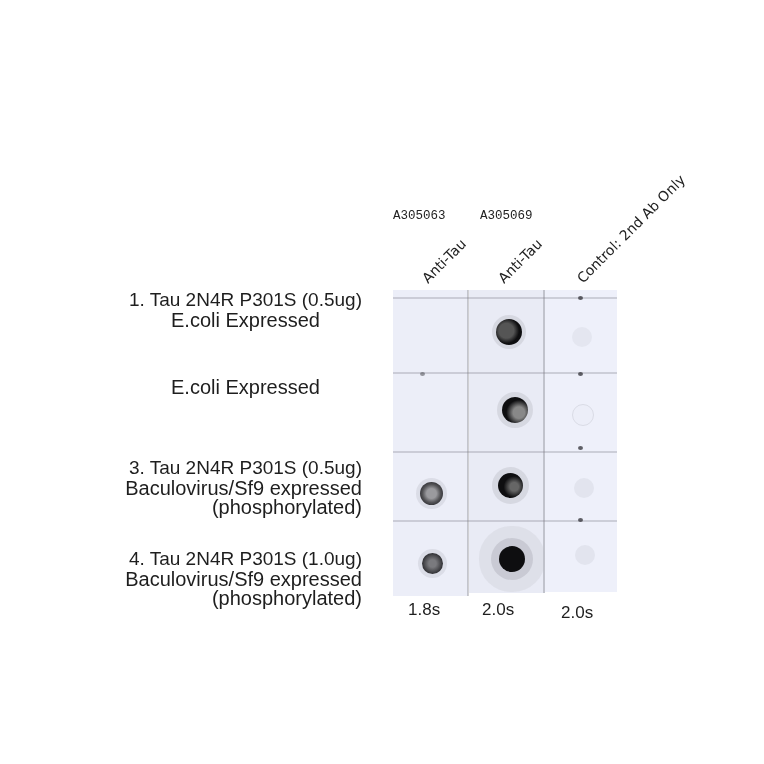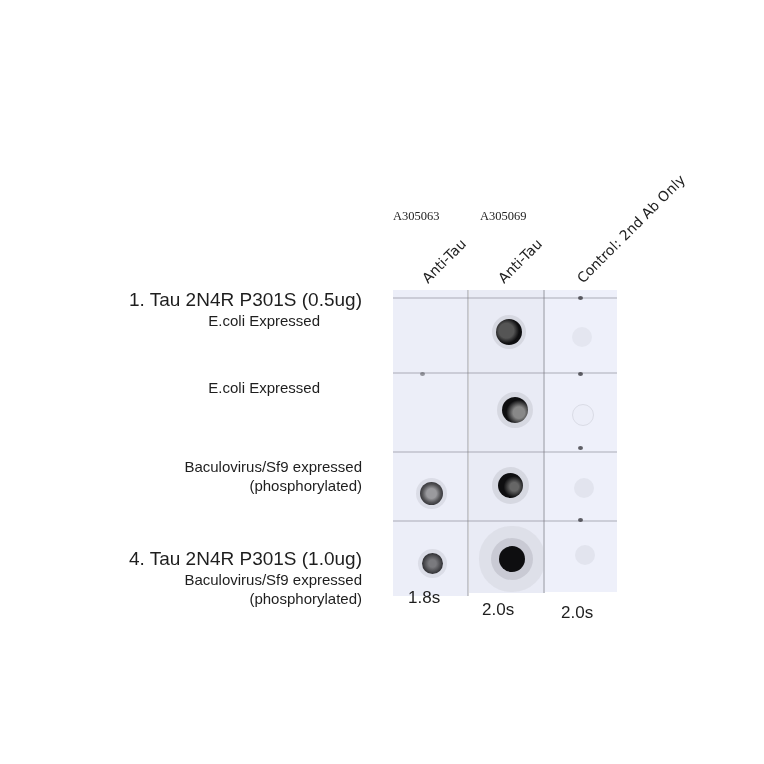--- a/index.html
+++ b/index.html
@@ -1,20 +1,20 @@
 <!DOCTYPE html>
 <html><head>
 <meta charset="utf-8">
 <style>
   html, body { margin:0; padding:0; background:#ffffff; }
   body { width:764px; height:764px; position:relative; overflow:hidden; font-family:"DejaVu Sans", sans-serif; color:#222; }
   .abs { position:absolute; }
   .sample-title { font-family:"Liberation Sans", sans-serif; font-size:19px; color:#1e1e1e; white-space:nowrap; text-align:right; }
-  .sample-sub { font-family:"Liberation Sans", sans-serif; font-size:15px; color:#1e1e1e; white-space:nowrap; text-align:right; line-height:19px; }
-  .catalog { font-family:Liberation Serif, serif; font-size:12.5px; color:#222; white-space:nowrap; }
+  .sample-sub { font-family:"Liberation Sans", sans-serif; font-size:20px; color:#1e1e1e; white-space:nowrap; text-align:right; line-height:19px; }
+  .catalog { font-family:Liberation Mono, monospace; font-size:12.5px; color:#222; white-space:nowrap; }
   .rot { font-family:"DejaVu Sans", sans-serif; font-size:14px; color:#222; white-space:nowrap; transform-origin:0 100%; transform:rotate(-45deg); }
   .strip { position:absolute; background:#eceef8; }
   .hline { position:absolute; height:2px; background:rgba(120,120,130,0.28); }
   .vline { position:absolute; width:2px; background:rgba(120,120,130,0.35); }
   .speck { position:absolute; width:5px; height:4px; border-radius:50%; background:#3a3a40; opacity:0.8; }
   .dot { position:absolute; border-radius:50%; }
   .exposure { font-family:"Liberation Sans", sans-serif; font-size:17px; color:#1e1e1e; white-space:nowrap; }
 </style>
 </head>
 <body>
@@ -27,20 +27,21 @@
 <div class="abs rot" style="left:585px; top:270px;">Control: 2nd Ab Only</div>
 
 <div class="abs" style="right:402px; top:289px; text-align:right;">
   <div class="sample-title">1. Tau 2N4R P301S (0.5ug)</div>
   <div class="sample-sub" style="margin-right:42px;">E.coli Expressed</div>
 </div>
 <div class="abs" style="right:402px; top:378px; text-align:right;">
   <div class="sample-sub" style="margin-right:42px;">E.coli Expressed</div>
 </div>
 <div class="abs" style="right:402px; top:457px; text-align:right;">
+  <div class="sample-title">3. Tau 2N4R P301S (0.5ug)</div>
   <div class="sample-sub">Baculovirus/Sf9 expressed</div>
   <div class="sample-sub">(phosphorylated)</div>
 </div>
 <div class="abs" style="right:402px; top:536px; text-align:right;margin-top:12px;">
   <div class="sample-title">4. Tau 2N4R P301S (1.0ug)</div>
   <div class="sample-sub">Baculovirus/Sf9 expressed</div>
   <div class="sample-sub">(phosphorylated)</div>
 </div>
 
 <div class="strip" style="left:393px; top:290px; width:75px; height:306px;"></div>
@@ -66,15 +67,15 @@
 <div class="dot" style="left:499px; top:546px; width:26px; height:26px; background:#0e0e10; box-shadow:0 0 0 8px rgba(170,170,180,0.4), 0 0 0 20px rgba(190,190,200,0.25);"></div>
 
 <div class="dot" style="left:420px; top:482px; width:23px; height:23px; background:radial-gradient(circle, #9a9a9e 0 30%, #555558 55%, #3a3a3e 70%); box-shadow:0 0 0 4px rgba(190,190,200,0.35);"></div>
 <div class="dot" style="left:422px; top:553px; width:21px; height:21px; background:radial-gradient(circle, #7a7a7e 0 25%, #4a4a4e 55%, #303034 70%); box-shadow:0 0 0 4px rgba(190,190,200,0.35);"></div>
 
 <div class="dot" style="left:572px; top:327px; width:20px; height:20px; background:#e4e6f0;"></div>
 <div class="dot" style="left:572px; top:404px; width:20px; height:20px; border:1px solid #dadce6; background:#eceef8;"></div>
 <div class="dot" style="left:574px; top:478px; width:20px; height:20px; background:#e2e4ee;"></div>
 <div class="dot" style="left:575px; top:545px; width:20px; height:20px; background:#e2e4ee;"></div>
 
-<div class="abs exposure" style="left:408px; top:588px;">1.8s</div>
+<div class="abs exposure" style="left:408px; top:600px;">1.8s</div>
 <div class="abs exposure" style="left:482px; top:600px;">2.0s</div>
 <div class="abs exposure" style="left:561px; top:603px;">2.0s</div>
 
 </body></html>

